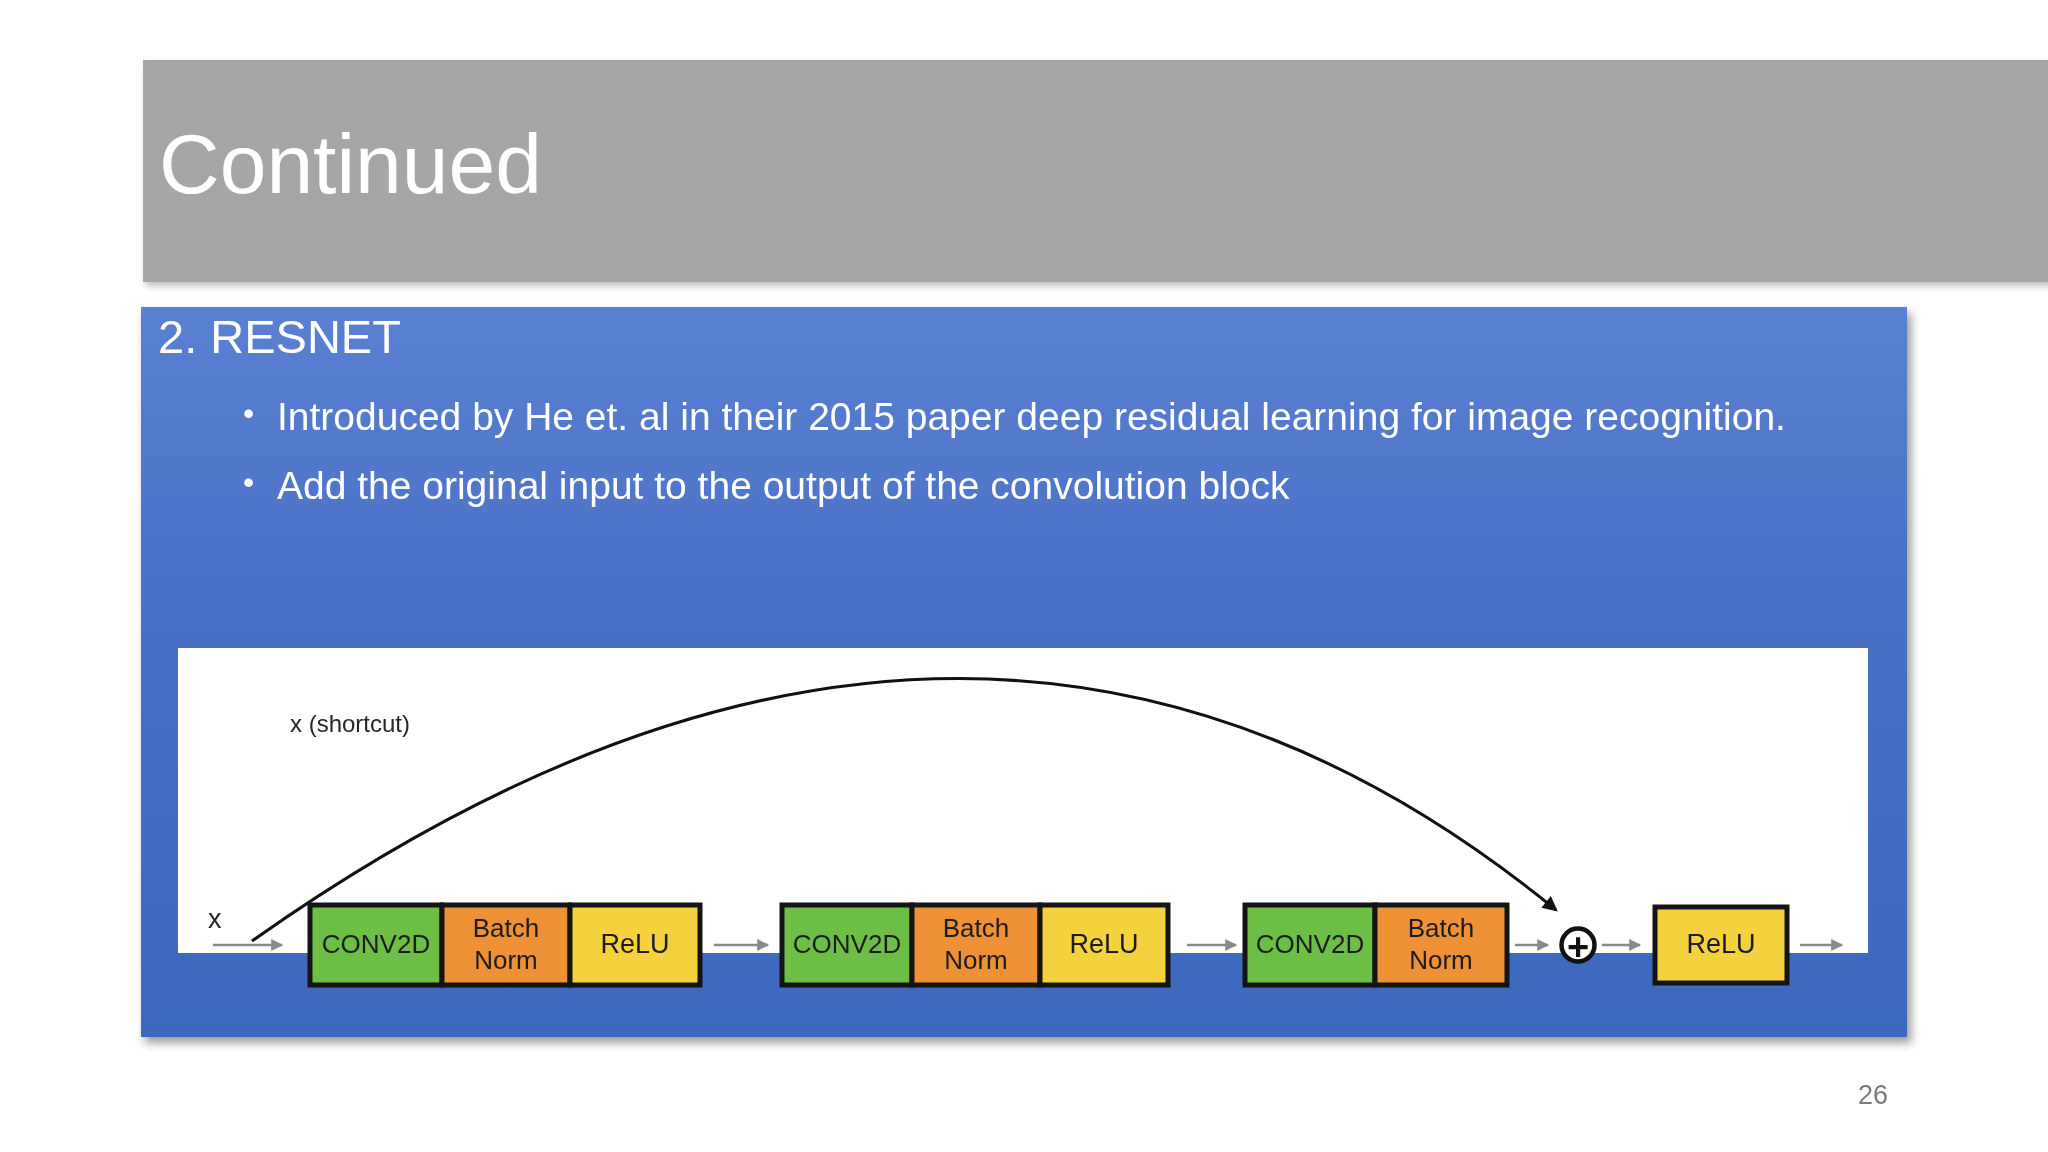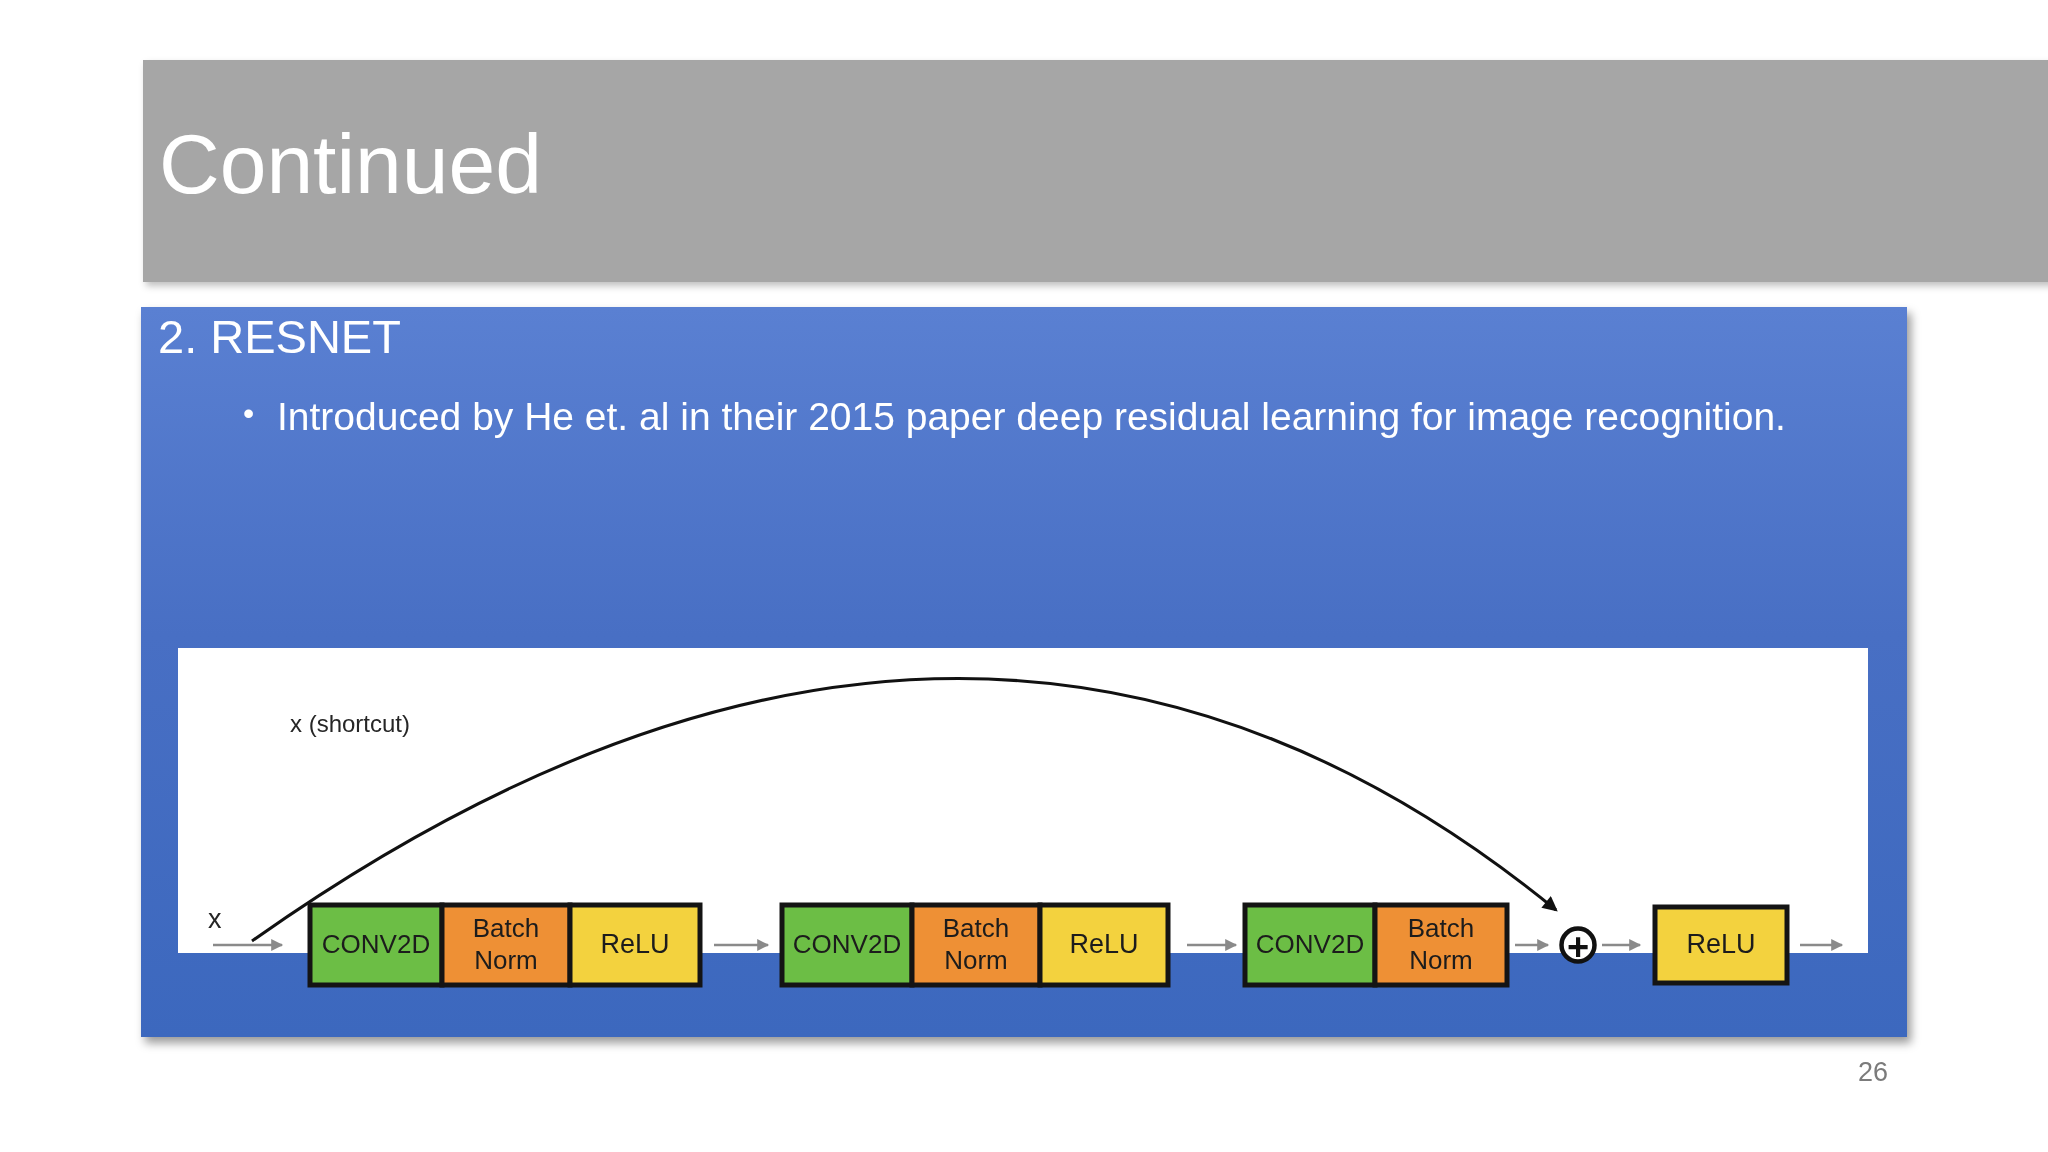--- a/index.html
+++ b/index.html
@@ -29,41 +29,42 @@
     list-style:none;color:#ffffff;font-size:39px;line-height:1.333;
   }
   .bullet-list li{position:relative;margin:0 0 17px 0;}
   .bullet-list li::before{
     content:"\2022";position:absolute;left:-34px;top:0.02em;font-size:0.82em;color:#ffffff;
   }
   .diagram-area{
     position:absolute;left:37px;top:341px;width:1690px;height:305px;background:#ffffff;
   }
   .page-number{
-    position:absolute;left:1858px;top:1057px;color:#7b7b7b;font-size:27px;
+    position:absolute;left:1858px;top:1080px;color:#7b7b7b;font-size:27px;
   }
   svg text{font-family:"Liberation Sans",sans-serif;}
   .blk-label{fill:#1c1c1c;font-size:26px;}
   .blk-label-relu{fill:#1c1c1c;font-size:27px;}
   .diag-label{fill:#262626;font-size:24px;}
   .input-label{fill:#262626;font-size:27px;}
   .plus-glyph{fill:#111111;font-size:38px;font-weight:bold;}
 </style>
 </head>
 <body>
 
 <div class="slide-header">
   <div class="slide-title">Continued</div>
 </div>
 
 <div class="content-panel">
   <div class="panel-heading">2. RESNET</div>
 
   <ul class="bullet-list">
     <li>Introduced by He et. al in their 2015 paper deep residual learning for image recognition.</li>
+    <li>Add the original input to the output of the convolution block</li>
   </ul>
 
   <div class="diagram-area">
     <svg width="1690" height="364" viewBox="0 0 1690 364" xmlns="http://www.w3.org/2000/svg">
       <defs>
         <marker id="arrow-gray" markerUnits="userSpaceOnUse" markerWidth="14" markerHeight="12" viewBox="0 0 10 10" refX="9" refY="5" orient="auto">
           <path d="M0,0 L10,5 L0,10 Z" fill="#8a8a8a"></path>
         </marker>
         <marker id="arrow-black" markerUnits="userSpaceOnUse" markerWidth="18" markerHeight="15" viewBox="0 0 10 10" refX="8.5" refY="5" orient="auto">
           <path d="M0,0 L10,5 L0,10 Z" fill="#111111"></path>

